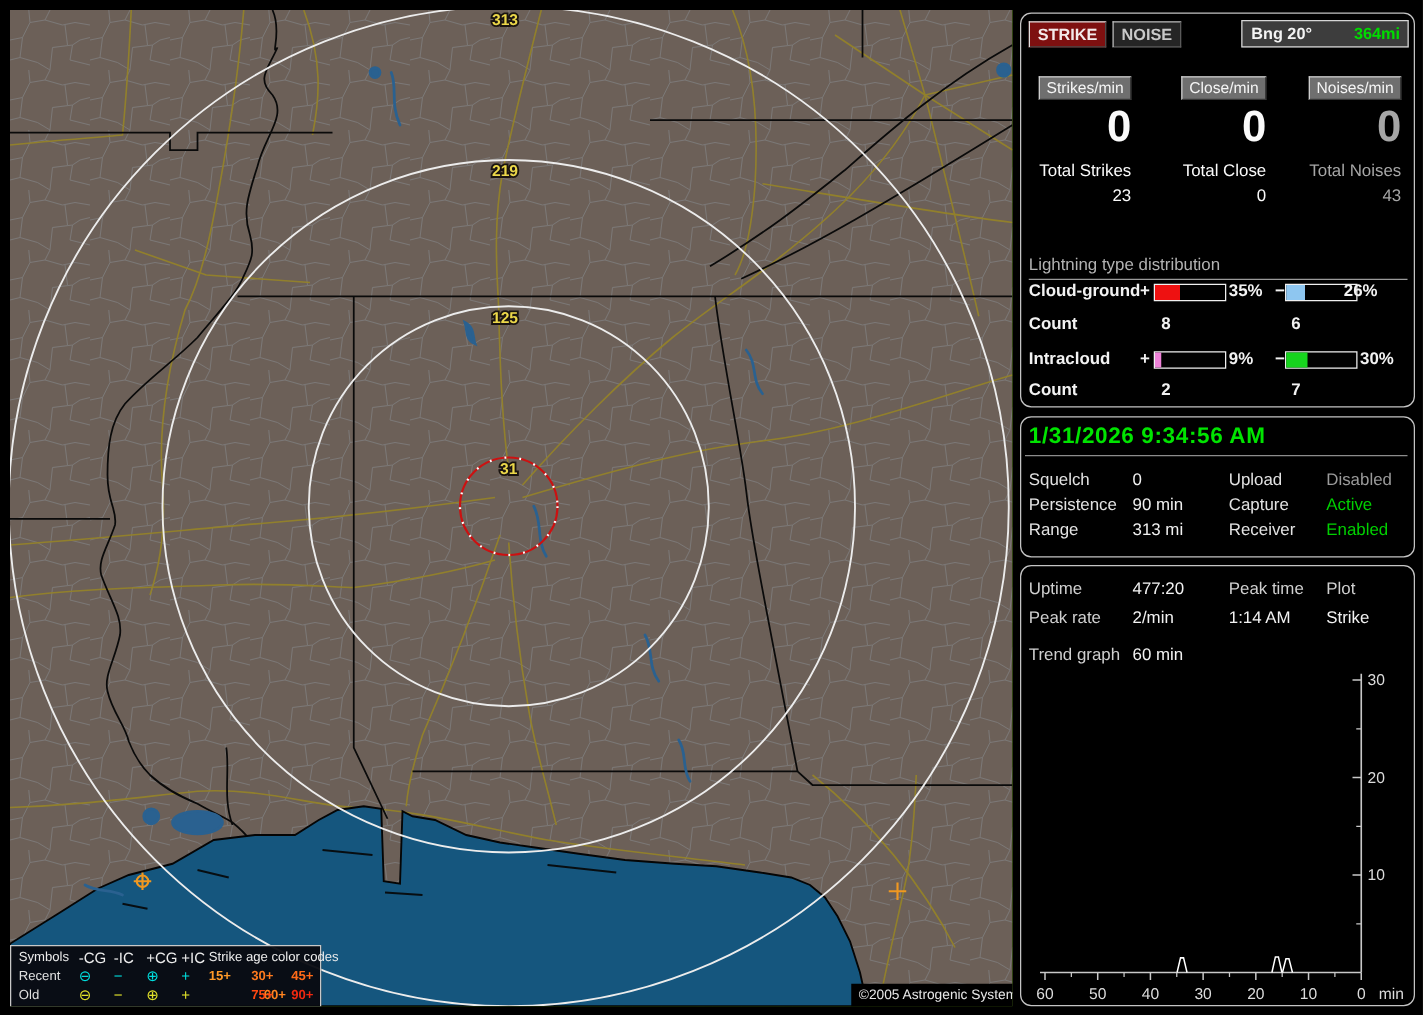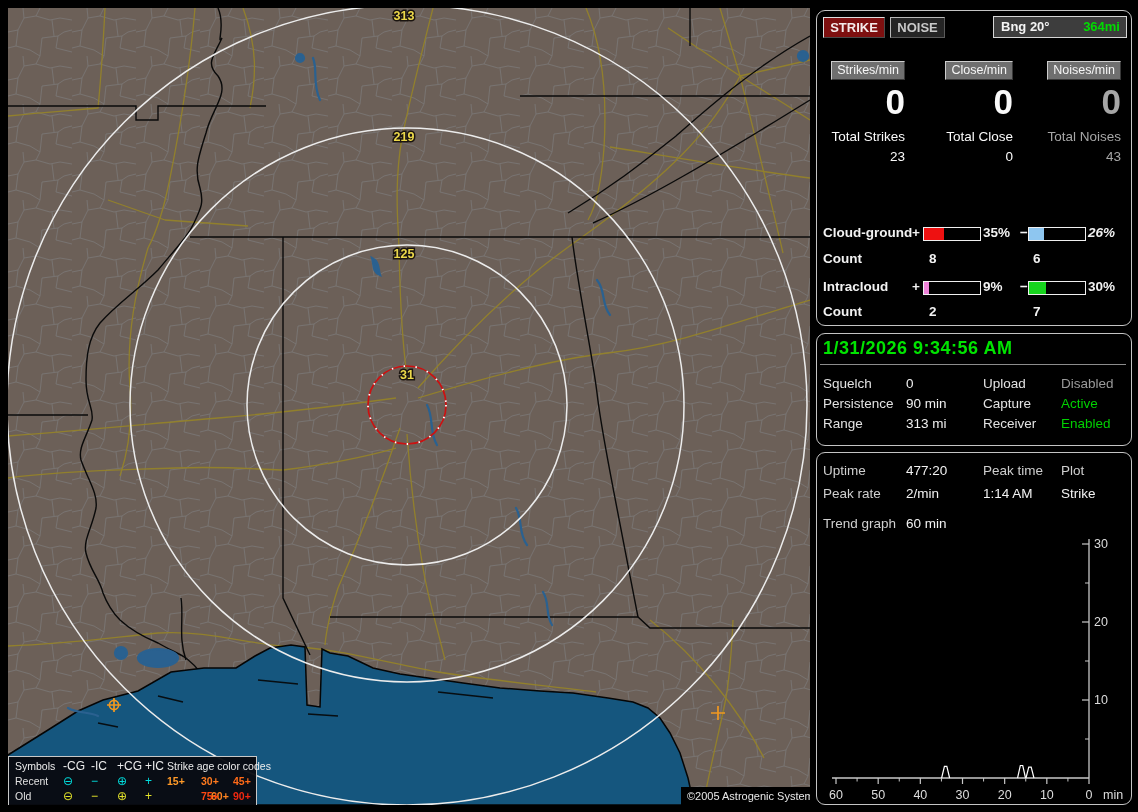--- a/index.html
+++ b/index.html
@@ -218,32 +218,33 @@
       <div class="tlabel" style="color: rgb(250, 250, 250);">Total Close</div>
       <div class="tvalue" style="color: rgb(250, 250, 250);">0</div>
     </div>
     <div class="ccol" style="left:218px;">
       <span class="rbtn">Noises/min</span>
       <div class="bigzero" style="color: rgb(166, 166, 166);">0</div>
       <div class="tlabel" style="color: rgb(166, 166, 166);">Total Noises</div>
       <div class="tvalue" style="color: rgb(166, 166, 166);">43</div>
     </div>
 
+    <div class="dist-title">Lightning type distribution</div>
 
     <span class="dabs dlabel" style="left:6px;top:214px;">Cloud-ground</span>
     <span class="dabs dsign" style="left:95px;top:214px;">+</span>
     <span class="dbar" style="left:106px;top:216px;">
       <span class="fill" style="display: block; width: 35%; background: rgb(238, 17, 17);"></span>
     </span>
     <span class="dabs dpct" style="left:166px;top:214px;">35%</span>
     <span class="dabs dsign" style="left:203px;top:214px;">−</span>
     <span class="dbar" style="left:211px;top:216px;">
       <span class="fill" style="display: block; width: 26%; background: rgb(142, 198, 240);"></span>
     </span>
-    <span class="dabs dpct" style="left:271px;top:214px;font-style:italic;">26%</span>
+    <span class="dabs dpct" style="left:258px;top:214px;">26%</span>
 
     <span class="dabs dlabel" style="left:6px;top:240px;">Count</span>
     <span class="dabs dcount" style="left:112px;top:240px;">8</span>
     <span class="dabs dcount" style="left:216px;top:240px;">6</span>
 
     <span class="dabs dlabel" style="left:6px;top:268px;">Intracloud</span>
     <span class="dabs dsign" style="left:95px;top:268px;">+</span>
     <span class="dbar" style="left:106px;top:270px;">
       <span class="fill" style="display: block; width: 9%; background: rgb(238, 130, 216);"></span>
     </span>

